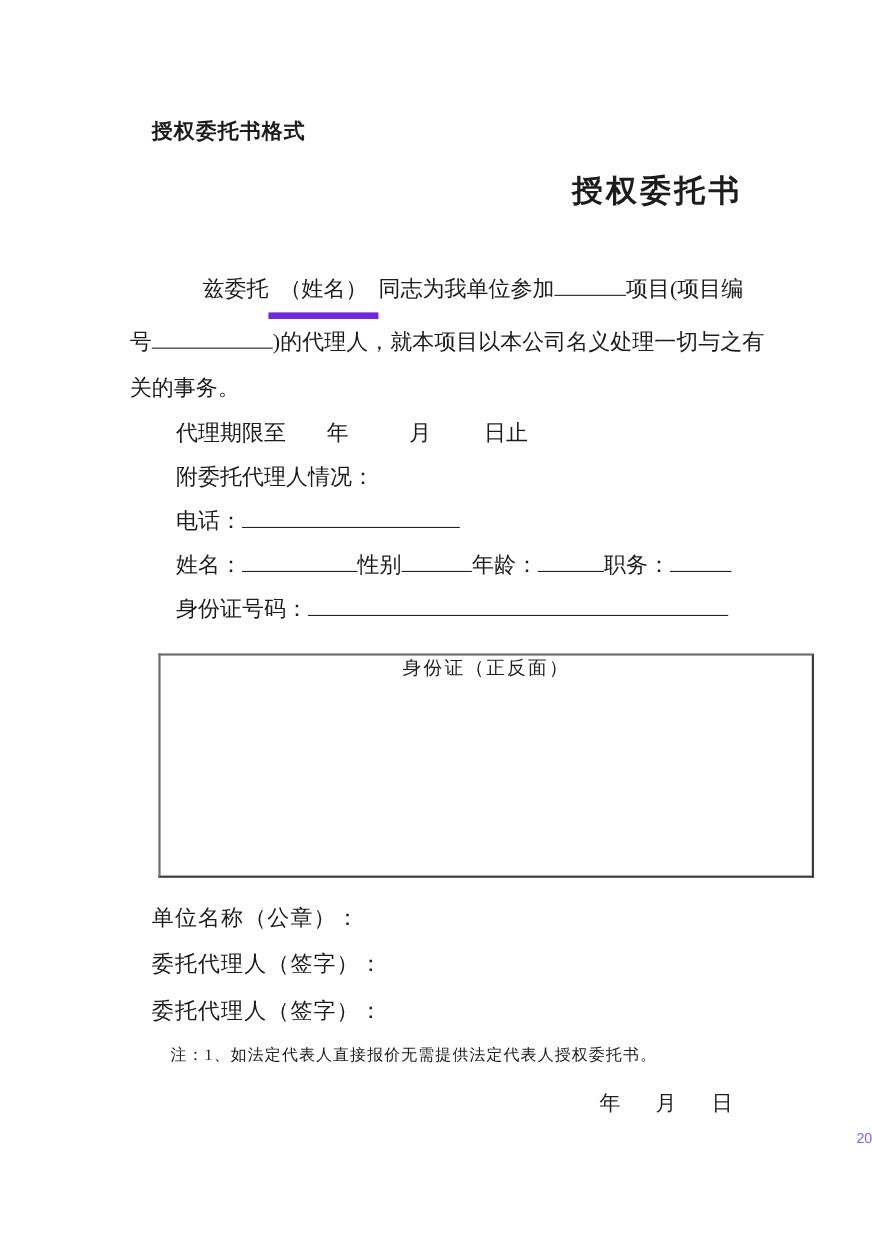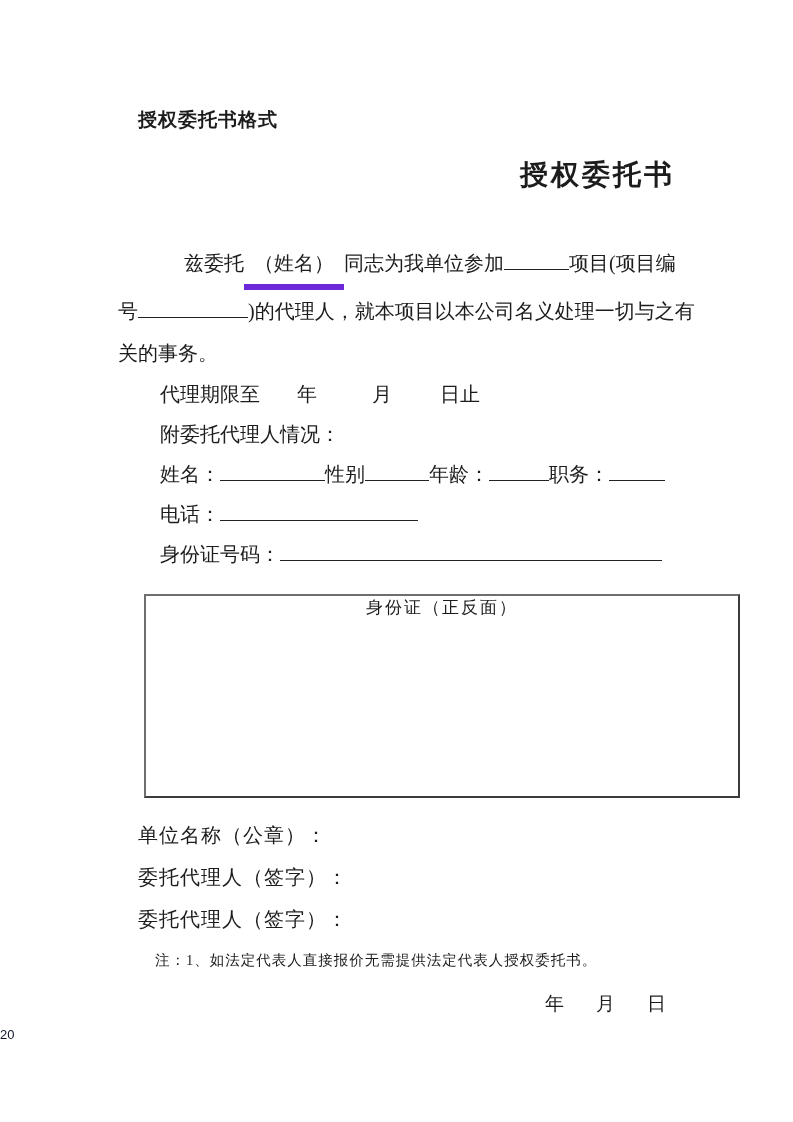--- a/index.html
+++ b/index.html
@@ -86,46 +86,46 @@
     font-size: 19px;
     display: flex;
     gap: 32px;
     line-height: 24px;
   }
   .page-number {
     position: absolute;
     bottom: 80px;
     left: 0;
     width: 100%;
-    text-align: left;
+    text-align: right;
     font-size: 13px;
     font-family: "Liberation Sans", sans-serif;
-    color: #0f172a;
+    color: #8b5cf6;
   }
 </style>
 </head>
 <body>
 
 <div class="page">
 
   <div class="doc-label">授权委托书格式</div>
 
   <div class="doc-title">授权委托书</div>
 
   <div class="para">
     <div class="pline indent"><span>兹委托</span><span class="blank-text">（姓名）</span><span>同志为我单位参加</span><span class="blank w65"></span><span>项目(项目编</span></div>
     <div class="pline"><span>号</span><span class="blank w110"></span><span>)的代理人，就本项目以本公司名义处理一切与之有</span></div>
     <div class="pline"><span>关的事务。</span></div>
   </div>
 
   <div class="fields">
     <div class="fline"><span>代理期限至</span><span class="gap37"></span><span>年</span><span class="gap55"></span><span>月</span><span class="gap48"></span><span>日止</span></div>
     <div class="fline">附委托代理人情况：</div>
+    <div class="fline"><span>电话：</span><span class="blank w198"></span></div>
     <div class="fline"><span>姓名：</span><span class="blank w105"></span><span>性别</span><span class="blank w64"></span><span>年龄：</span><span class="blank w60"></span><span>职务：</span><span class="blank w56"></span></div>
-    <div class="fline"><span>电话：</span><span class="blank w198"></span></div>
     <div class="fline"><span>身份证号码：</span><span class="blank w382"></span></div>
   </div>
 
   <div class="id-box">
     <span class="id-box-caption">身份证（正反面）</span>
   </div>
 
   <div class="signatures">
     <div class="sline">单位名称（公章）：</div>
     <div class="sline">委托代理人（签字）：</div>

